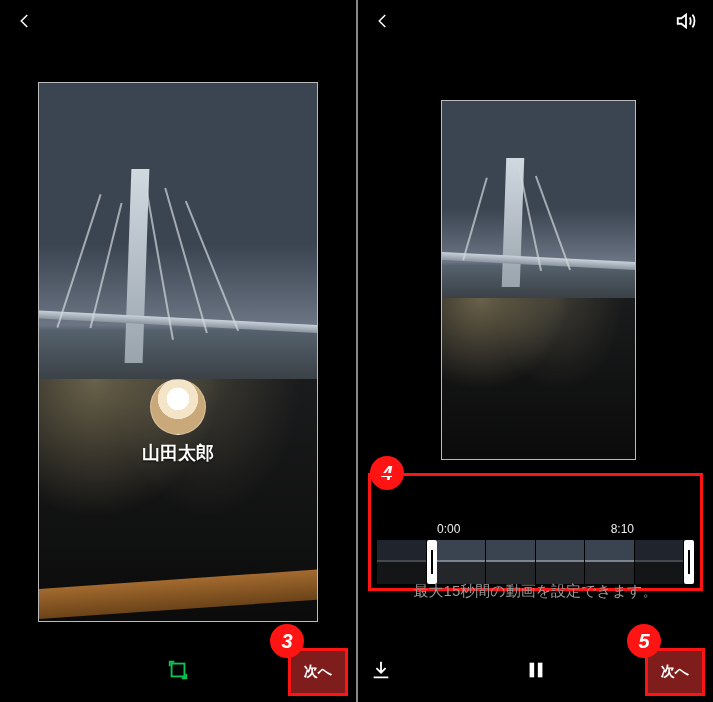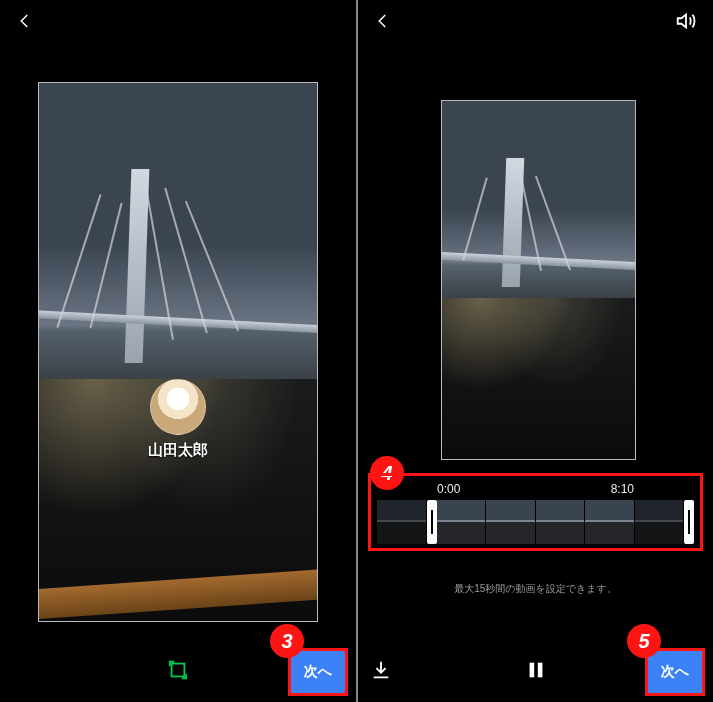--- a/index.html
+++ b/index.html
@@ -109,21 +109,21 @@
   .avatar {
     width: 56px;
     height: 56px;
     border-radius: 50%;
     background: radial-gradient(circle at 50% 35%, #fff 0 25%, #f4e4c8 26% 45%, #c9a97a 46% 100%);
     margin: 0 auto 6px;
     border: 1px solid rgba(255,255,255,.3);
   }
   .avatar-name {
     color: #fff;
-    font-size: 15px;
+    font-size: 18px;
     font-weight: 600;
     text-shadow: 0 1px 2px #000;
   }
   .bottom-bar {
     position: absolute;
     bottom: 0;
     left: 0;
     right: 0;
     height: 60px;
     display: flex;
@@ -132,21 +132,21 @@
     gap: 40px;
     padding: 0 12px;
   }
   .crop-icon svg { width: 22px; height: 22px; }
   .next-btn {
     position: absolute;
     right: 8px;
     bottom: 6px;
     width: 60px;
     height: 48px;
-    background: #3b82f6;
+    background: #7f1d1d;
     color: #fff;
     font-size: 14px;
     font-weight: 600;
     display: flex;
     align-items: center;
     justify-content: center;
     border: 3px solid #ff1414;
   }
   .callout {
     position: absolute;
@@ -170,20 +170,21 @@
     top: 473px;
     border: 3px solid #ff1414;
     padding: 6px 6px 4px;
   }
   .trim-times {
     display: flex;
     justify-content: space-between;
     color: #eee;
     font-size: 12px;
     padding: 0 60px 4px;
+    margin-top: 40px;
   }
   .trim-track {
     height: 44px;
     display: flex;
     align-items: stretch;
     background: #0a0a0a;
     position: relative;
   }
   .thumb {
     flex: 1;
@@ -199,21 +200,21 @@
   }
   .handle::after{
     content:"";
     position:absolute;
     left:4px; top:10px;
     width:2px; height:24px;
     background:#000;
   }
   .trim-note {
     color: #9a9a9a;
-    font-size: 10px;
+    font-size: 15px;
     text-align: center;
     margin-top: 10px;
   }
   .right-bottom {
     position: absolute;
     bottom: 0;
     left: 0;
     right: 0;
     height: 60px;
     display: flex;

